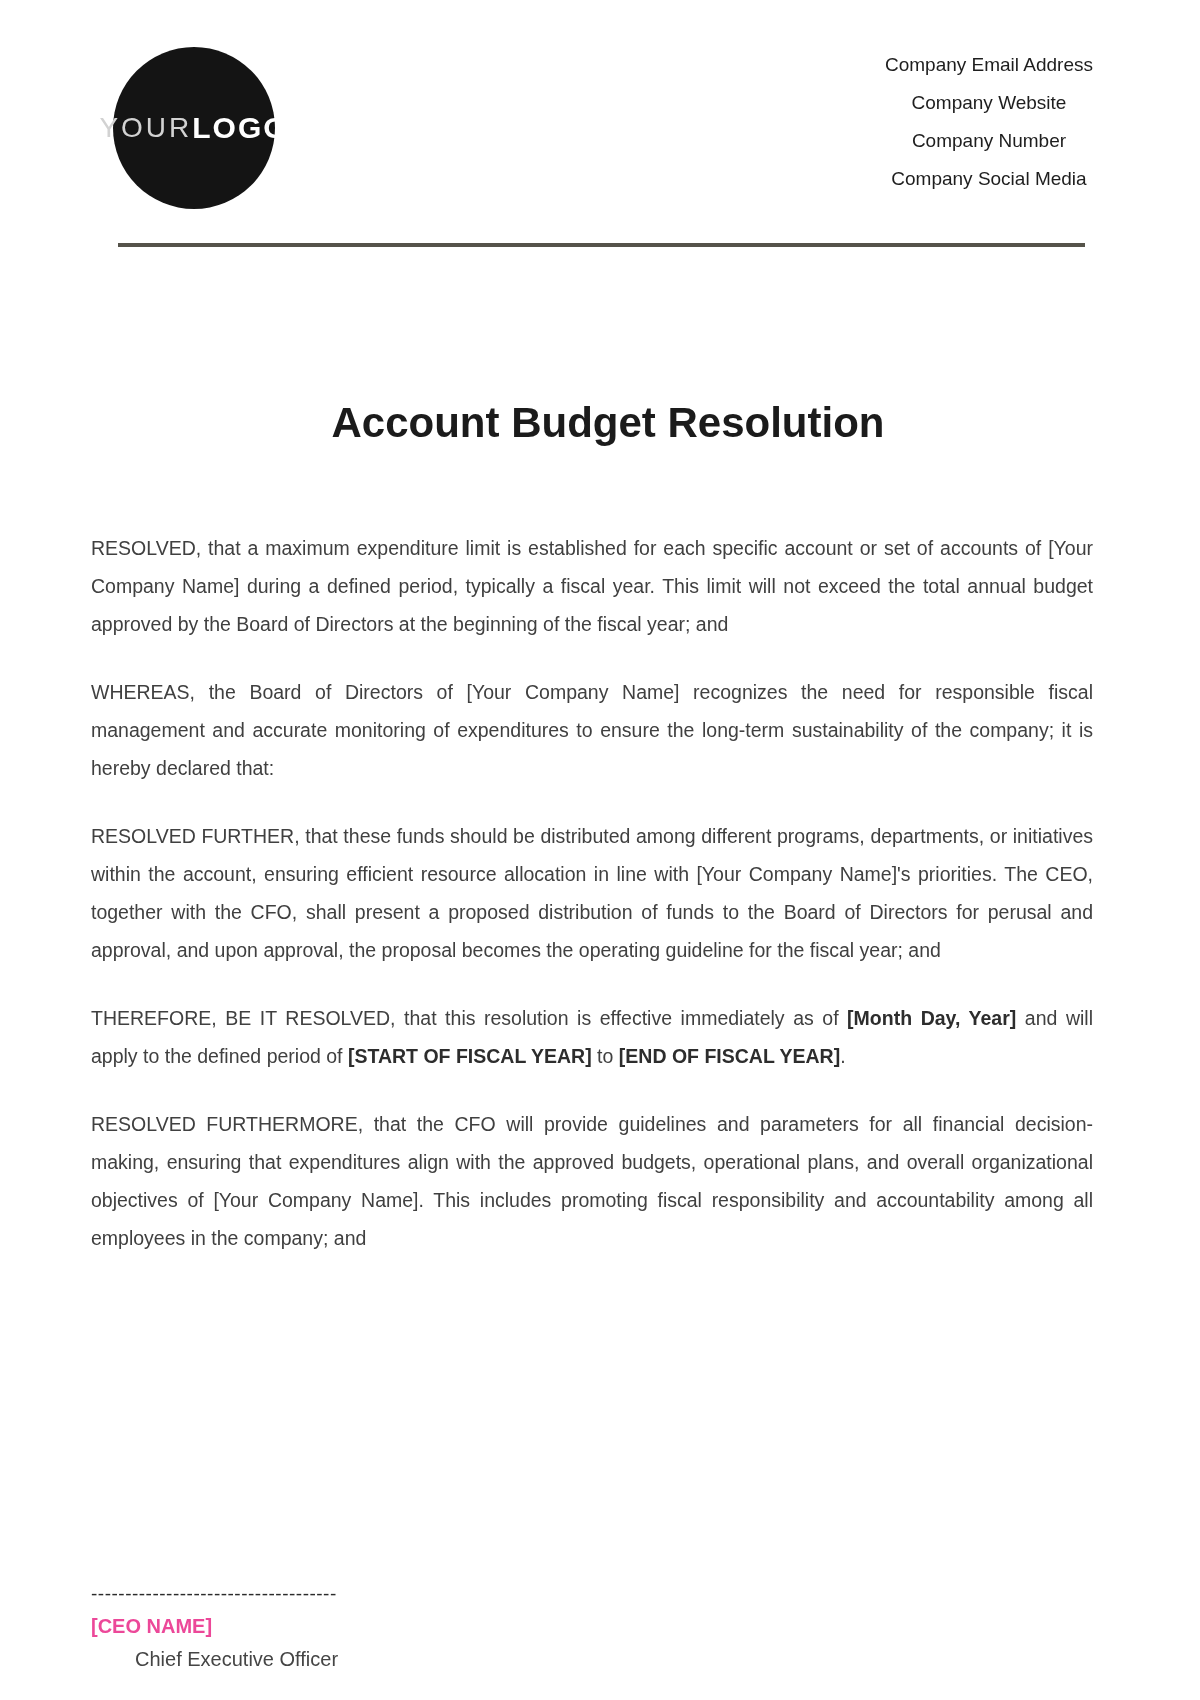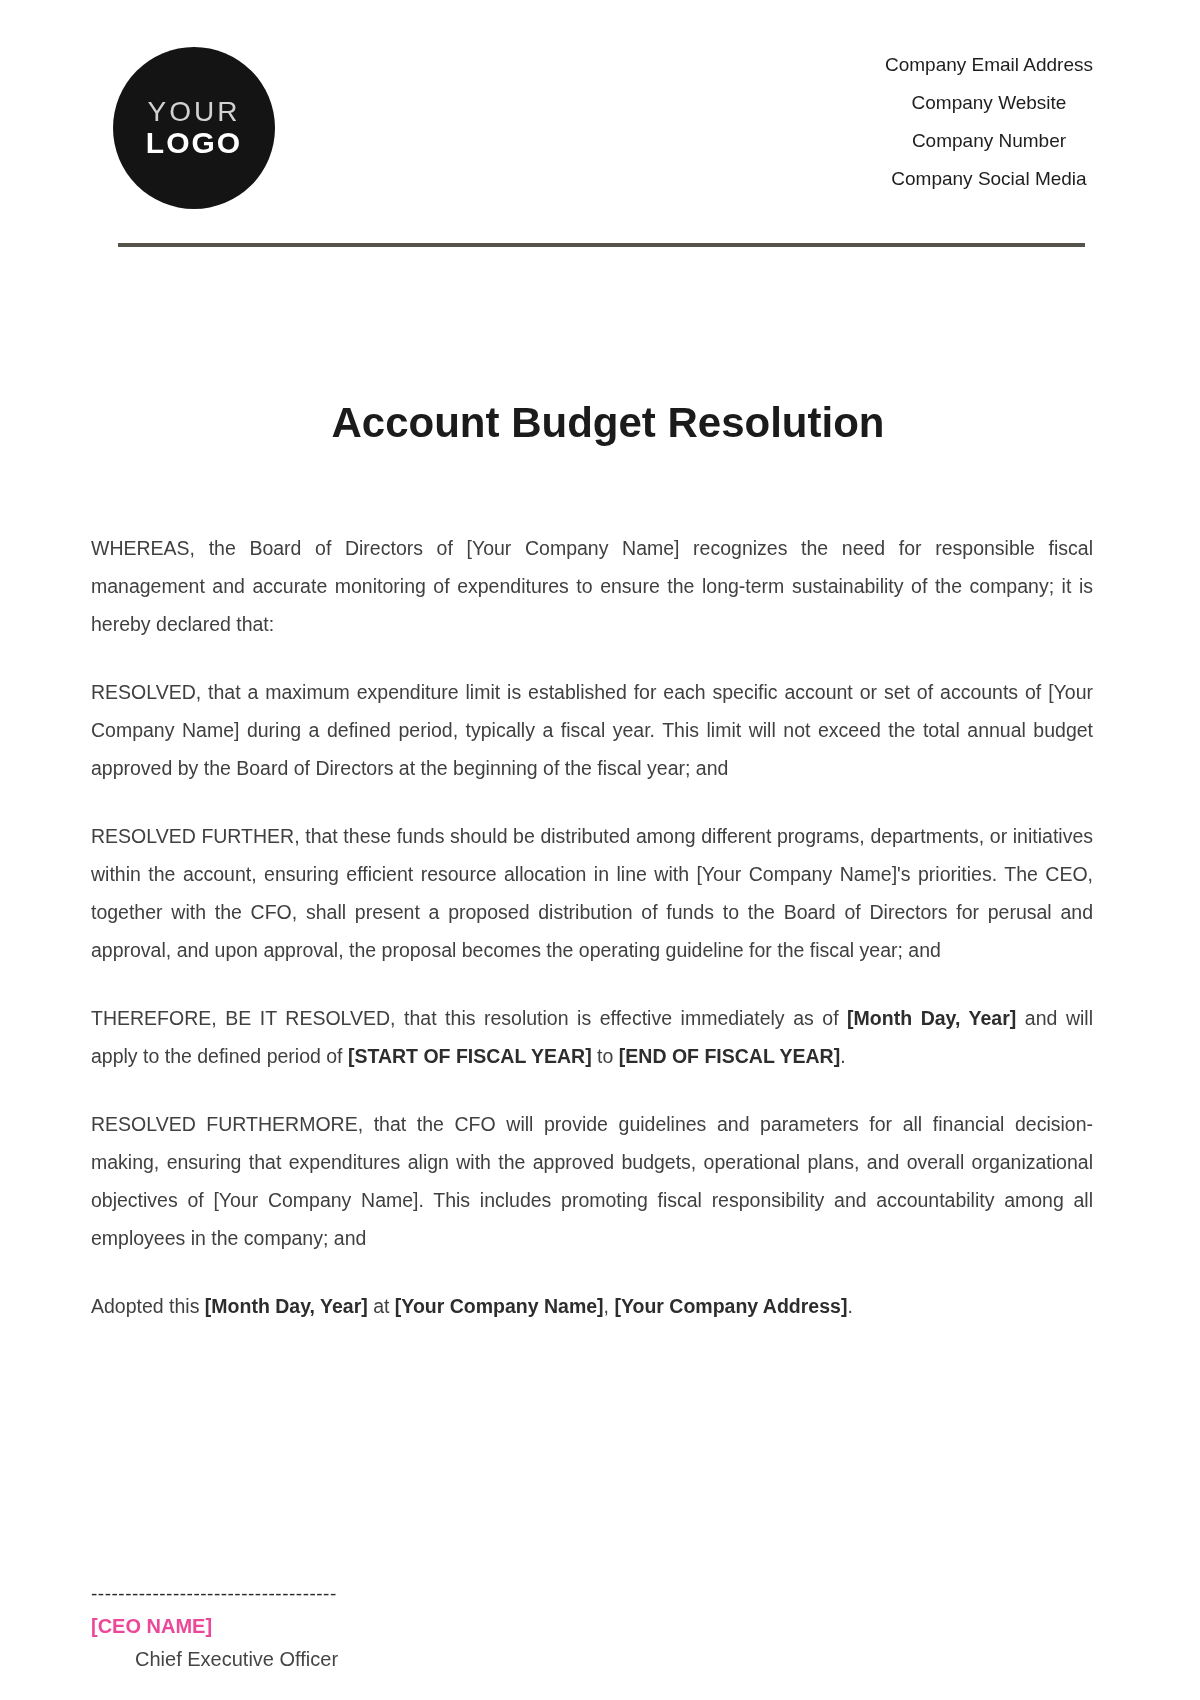--- a/index.html
+++ b/index.html
@@ -19,21 +19,21 @@
   
   .logo {
     position: absolute;
     left: 113px;
     top: 47px;
     width: 162px;
     height: 162px;
     border-radius: 50%;
     background: #141414;
     display: flex;
-    flex-direction: column;
+    flex-direction: row;
     align-items: center;
     justify-content: center;
   }
   .logo-your {
     color: #d2d2d2;
     font-size: 28px;
     font-weight: 400;
     letter-spacing: 3px;
     line-height: 30px;
   }
@@ -134,26 +134,25 @@
       <div>Company Website</div>
       <div>Company Number</div>
       <div>Company Social Media</div>
     </div>
     <div class="separator"></div>
   </header>
 
   <h1 class="title">Account Budget Resolution</h1>
 
   <main class="doc-body" id="doc-body">
+      <p class="para"><span>RESOLVED, that a maximum expenditure limit is established for each specific account or set of accounts of [Your Company Name] during a defined period, typically a fiscal year. This limit will not exceed the total annual budget approved by the Board of Directors at the beginning of the fiscal year; and</span></p>
       <p class="para"><span>WHEREAS, the Board of Directors of [Your Company Name] recognizes the need for responsible fiscal management and accurate monitoring of expenditures to ensure the long-term sustainability of the company; it is hereby declared that:</span></p>
-      <p class="para"><span>RESOLVED, that a maximum expenditure limit is established for each specific account or set of accounts of [Your Company Name] during a defined period, typically a fiscal year. This limit will not exceed the total annual budget approved by the Board of Directors at the beginning of the fiscal year; and</span></p>
       <p class="para"><span>RESOLVED FURTHER, that these funds should be distributed among different programs, departments, or initiatives within the account, ensuring efficient resource allocation in line with [Your Company Name]'s priorities. The CEO, together with the CFO, shall present a proposed distribution of funds to the Board of Directors for perusal and approval, and upon approval, the proposal becomes the operating guideline for the fiscal year; and</span></p>
       <p class="para"><span>THEREFORE, BE IT RESOLVED, that this resolution is effective immediately as of </span><strong>[Month Day, Year]</strong><span> and will apply to the defined period of </span><strong>[START OF FISCAL YEAR]</strong><span> to </span><strong>[END OF FISCAL YEAR]</strong><span>.</span></p>
       <p class="para"><span>RESOLVED FURTHERMORE, that the CFO will provide guidelines and parameters for all financial decision-making, ensuring that expenditures align with the approved budgets, operational plans, and overall organizational objectives of [Your Company Name]. This includes promoting fiscal responsibility and accountability among all employees in the company; and</span></p>
-      <p class="para"><span>Adopted this </span><strong>[Month Day, Year]</strong><span> at </span><strong>[Your Company Name]</strong><span>, </span><strong>[Your Company Address]</strong><span>.</span></p>
     </main>
 
   <div class="signature">
     <div class="sig-line">------------------------------------</div>
     <div class="sig-name">[CEO NAME]</div>
     <div class="sig-role">Chief Executive Officer</div>
   </div>
 
 </div>
 

